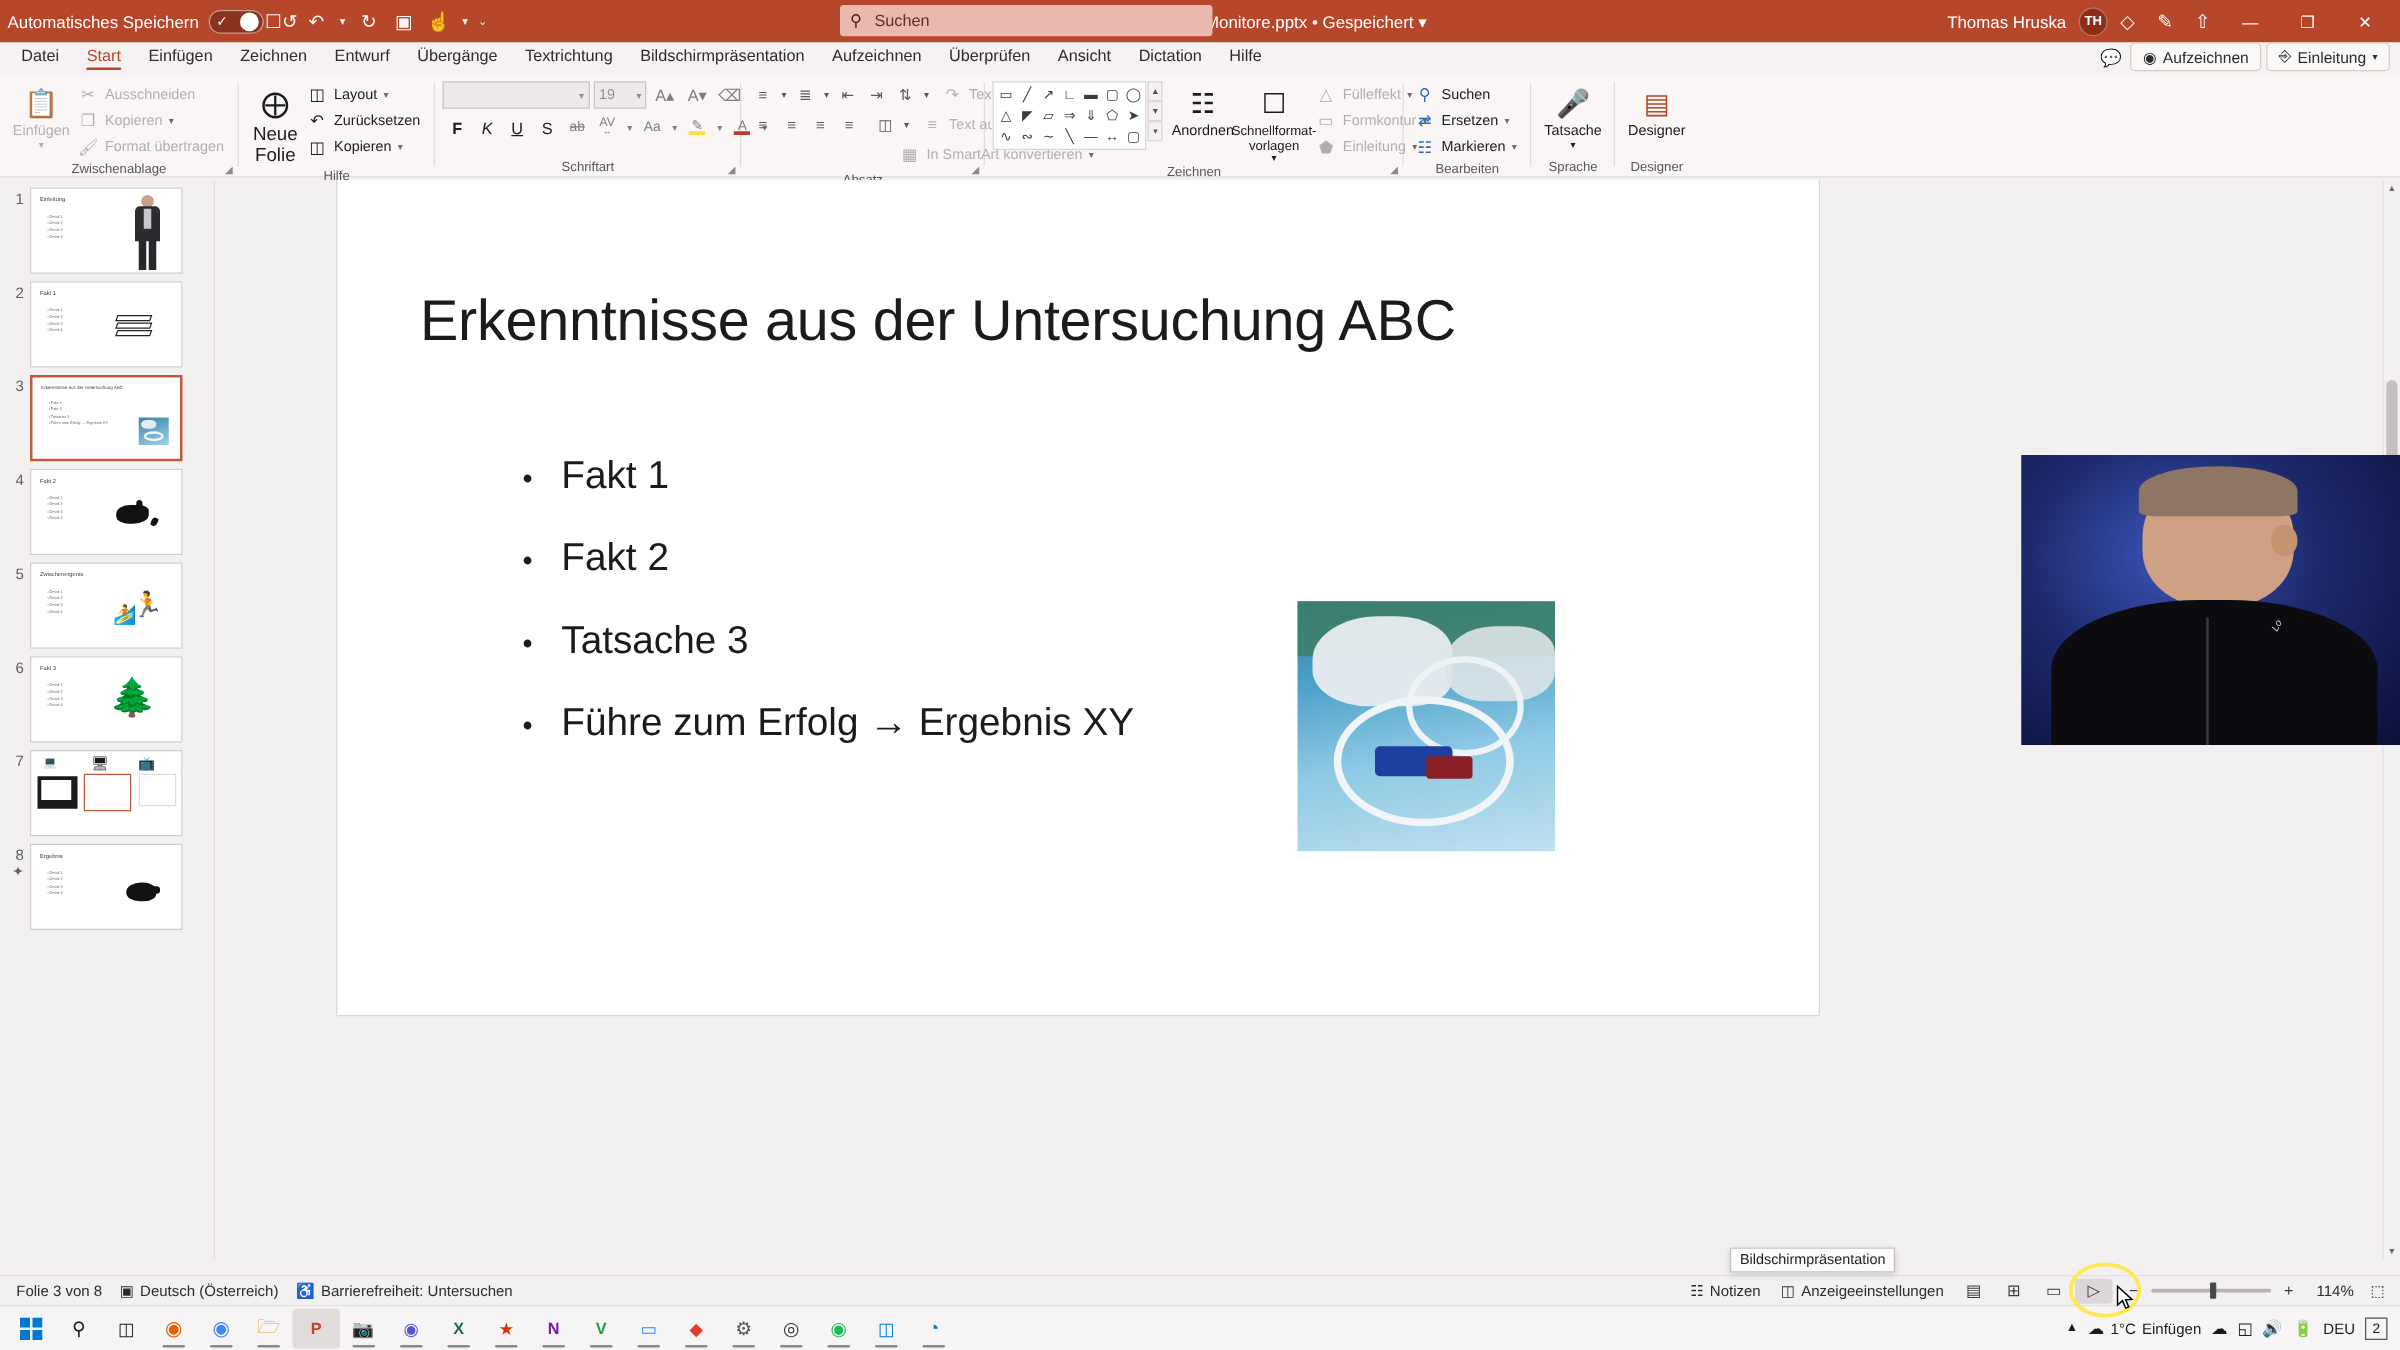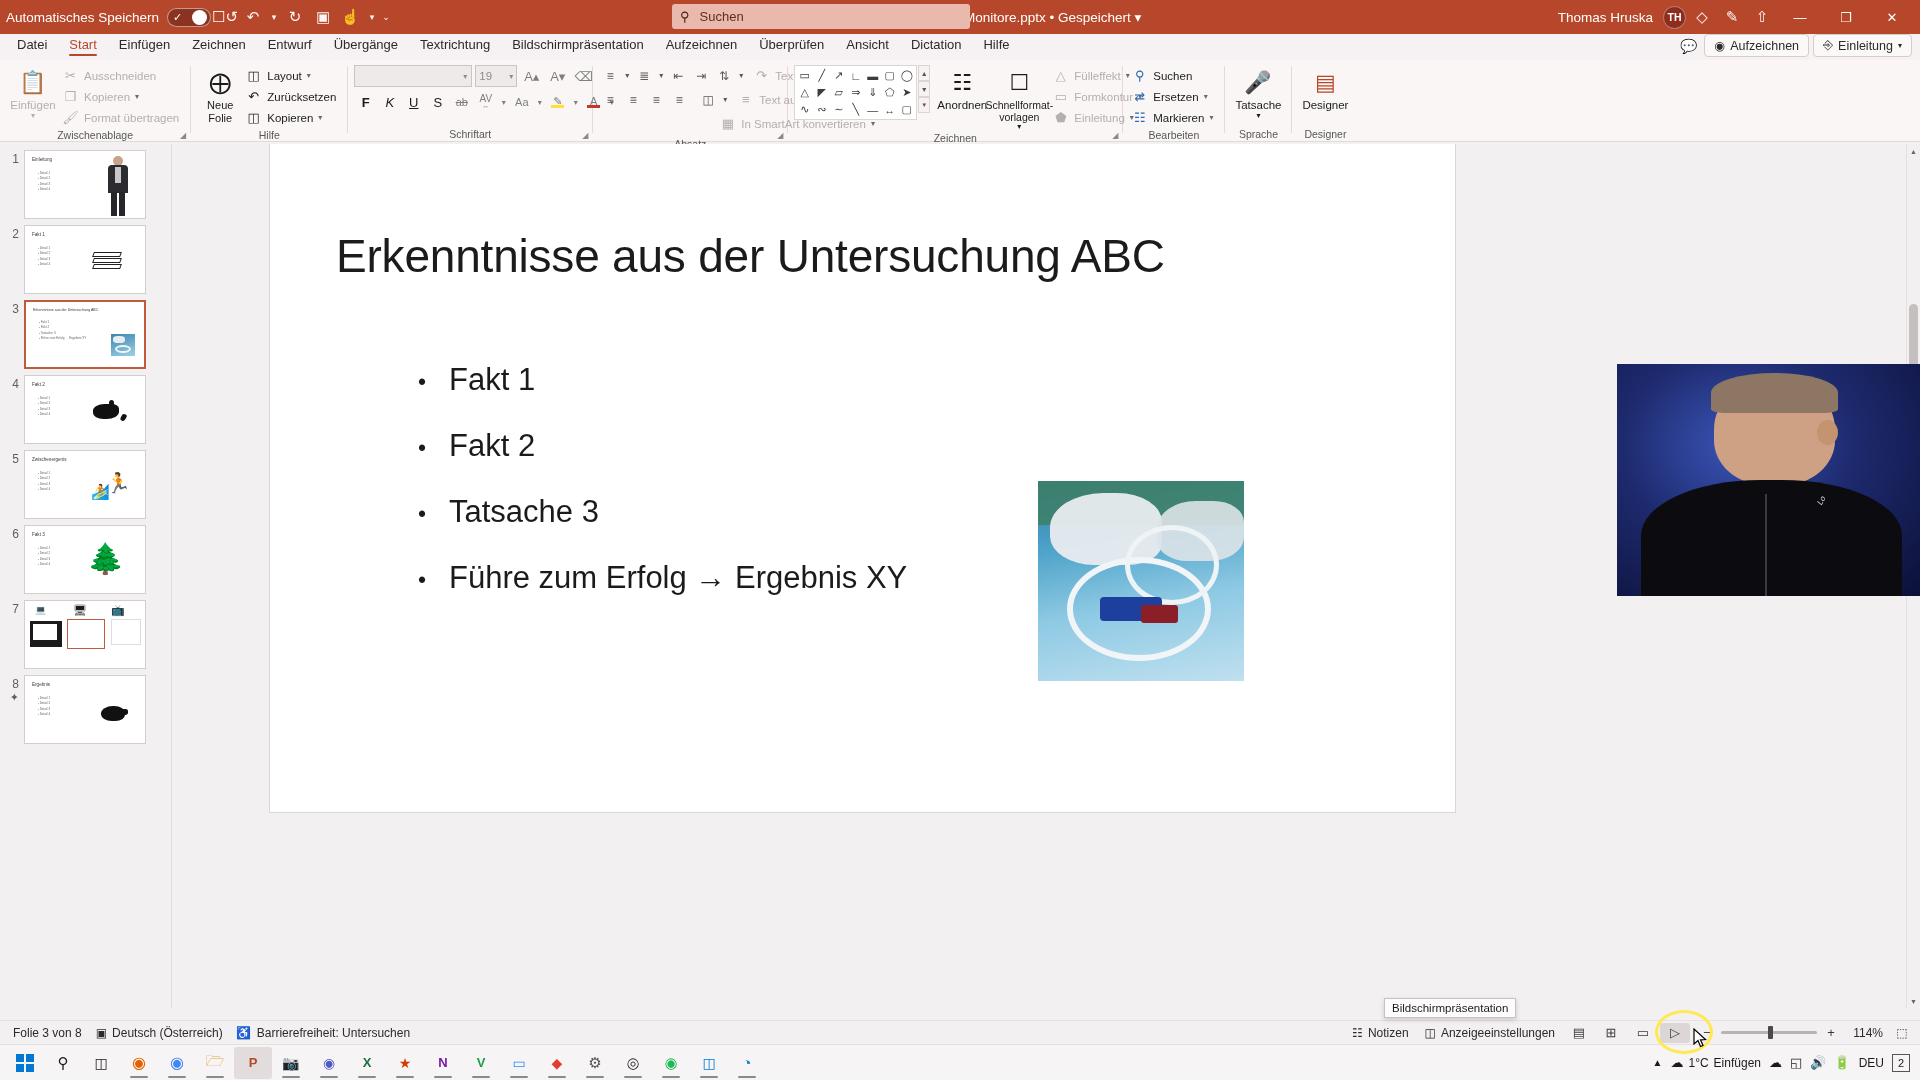--- a/index.html
+++ b/index.html
@@ -361,21 +361,21 @@
     </div>
     <div class="rgroup-title">Zwischenablage</div>
     <div class="dlg-launcher">◢</div>
   </div>
   <div class="rgroup-sep"></div>
 
   <div class="rgroup">
     <div class="rgroup-body">
       <div class="bigbtn" style="width:46px">
         <span class="glyph">⨁</span>
-        <span style="white-space:pre-line;font-size:11px">Neue
+        <span style="white-space:pre-line;font-size:15px">Neue
 Folie</span>
       </div>
       <div class="col">
         <div class="smallbtn">
           <span class="sg">◫</span>
           <span>Layout</span>
           <span class="car">▾</span>
         </div>
         <div class="smallbtn">
           <span class="sg">↶</span>

